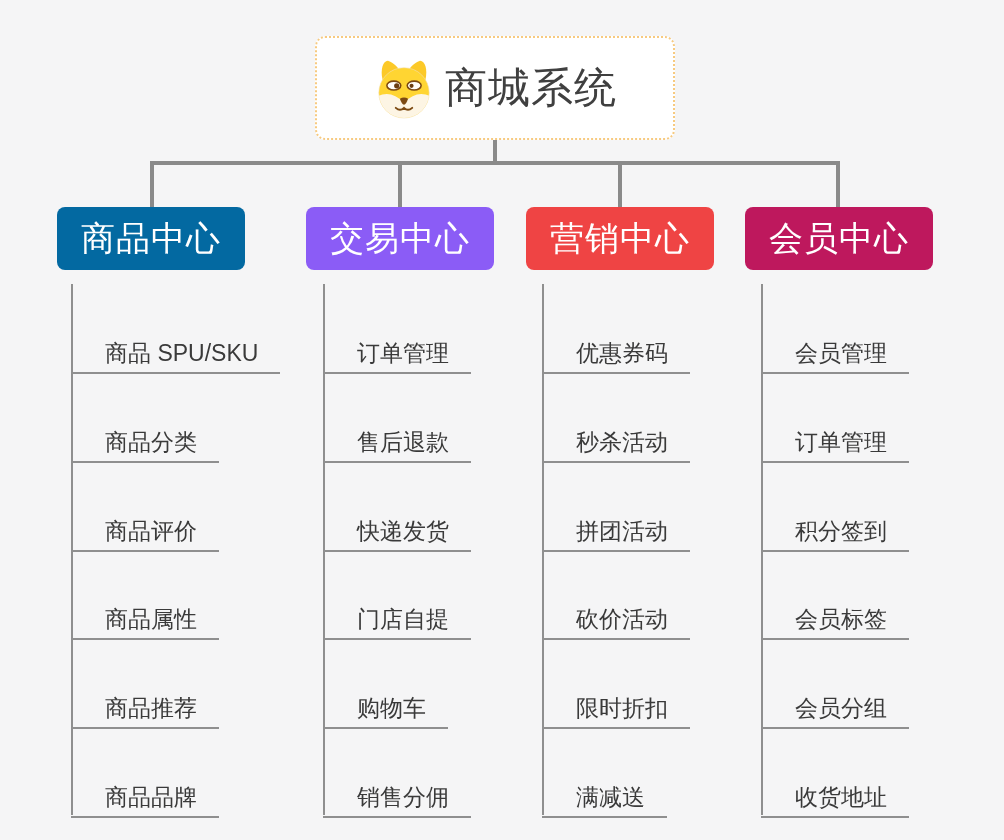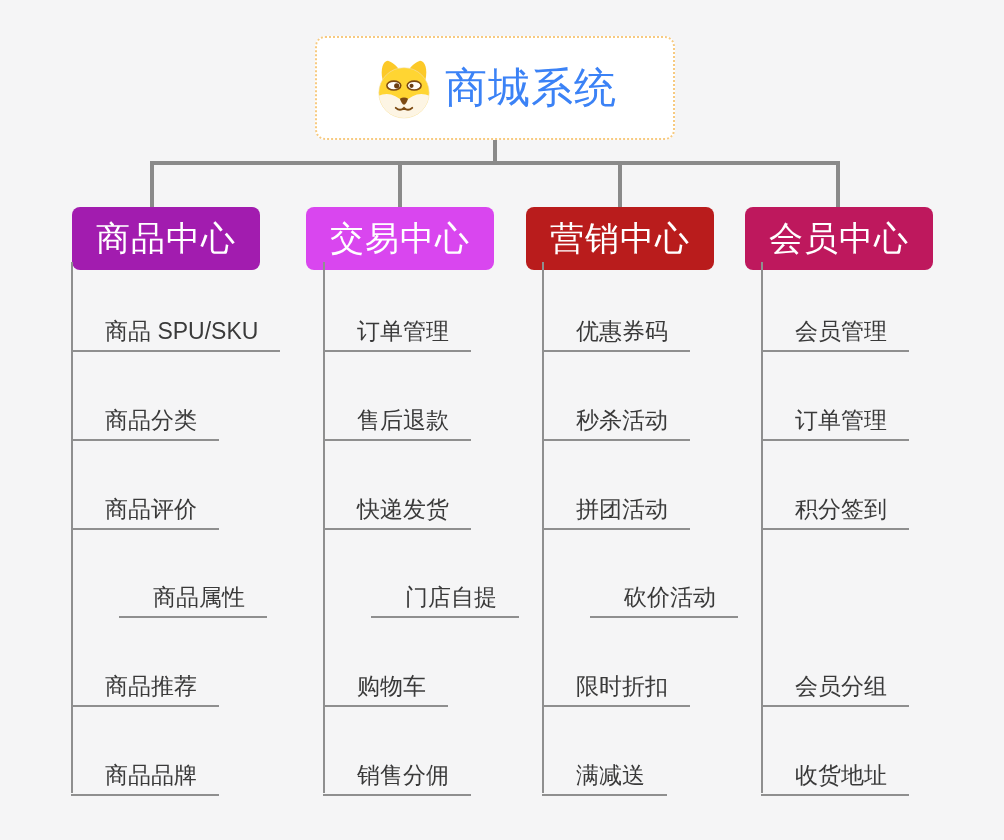--- a/index.html
+++ b/index.html
@@ -20,21 +20,21 @@
     box-sizing:border-box;
     background:#ffffff;
     border:2px dotted #f7ca80;
     border-radius:10px;
     display:flex;align-items:center;justify-content:center;
     gap:10px;
   }
   .root-title{
     font-size:42px;
     font-weight:500;
-    color:#3b82f6;
+    color:#404040;
     letter-spacing:1px;
     white-space:nowrap;
   }
   .dog{width:62px;height:64px;flex:0 0 auto;}
   
   .line{position:absolute;background:#8a8a8a;}
   .root-stem{left:493px;top:140px;width:4px;height:24px;}
   .hbar{left:150px;top:161px;width:690px;height:4px;border-radius:2px;}
   .drop{top:161px;width:4px;height:46px;}
   .drop.d0{left:150px;}
@@ -47,47 +47,47 @@
     width:188px;height:63px;
     box-sizing:border-box;
     border-radius:8px;
     display:flex;align-items:center;justify-content:center;
     font-size:34px;
     color:#ffffff;
     letter-spacing:1px;
     white-space:nowrap;
     cursor:default;
   }
-  .branch.b0{left:72px;background:#a21caf;}
-  .branch.b1{left:306px;background:#d946ef;}
-  .branch.b2{left:526px;background:#b91c1c;font-family:Liberation Serif, serif;}
+  .branch.b0{left:57px;background:#0369a1;}
+  .branch.b1{left:306px;background:#8b5cf6;}
+  .branch.b2{left:526px;background:#ef4444;font-family:Liberation Serif, serif;}
   .branch.b3{left:745px;background:#be185d;}
   
-  .col{position:absolute;top:262px;width:250px;height:531px;}
+  .col{position:absolute;top:284px;width:250px;height:531px;}
   .col.c0{left:71px;}
   .col.c1{left:323px;}
   .col.c2{left:542px;}
   .col.c3{left:761px;}
   .trunk{position:absolute;left:0;top:0;width:2px;height:531px;background:#8f8f8f;}
   .leaf{
     position:absolute;left:0;
     height:44px;
     box-sizing:content-box;
     display:flex;align-items:flex-end;
     padding:0 22px 3px 34px;
     border-bottom:2px solid #8f8f8f;
     font-size:23px;
     color:#3a3a3a;
     white-space:nowrap;
     width:max-content;
   }
   .leaf.r0{top:41px;}
   .leaf.r1{top:130px;}
   .leaf.r2{top:219px;}
-  .leaf.r3{top:307px;margin-left:48px;}
+  .leaf.r3{top:307px;}
   .leaf.r4{top:396px;}
   .leaf.r5{top:485px;}
 </style>
 </head>
 <body>
 
 <div class="canvas">
 
   <div class="root-node">
     <svg class="dog" viewBox="0 0 64 64" aria-hidden="true">
@@ -155,17 +155,18 @@
     <div class="leaf r3">砍价活动</div>
     <div class="leaf r4">限时折扣</div>
     <div class="leaf r5">满减送</div>
   </div>
 
   <div class="col c3">
     <div class="trunk"></div>
     <div class="leaf r0">会员管理</div>
     <div class="leaf r1">订单管理</div>
     <div class="leaf r2">积分签到</div>
+    <div class="leaf r3">会员标签</div>
     <div class="leaf r4">会员分组</div>
     <div class="leaf r5">收货地址</div>
   </div>
 
 </div>
 
 </body></html>

